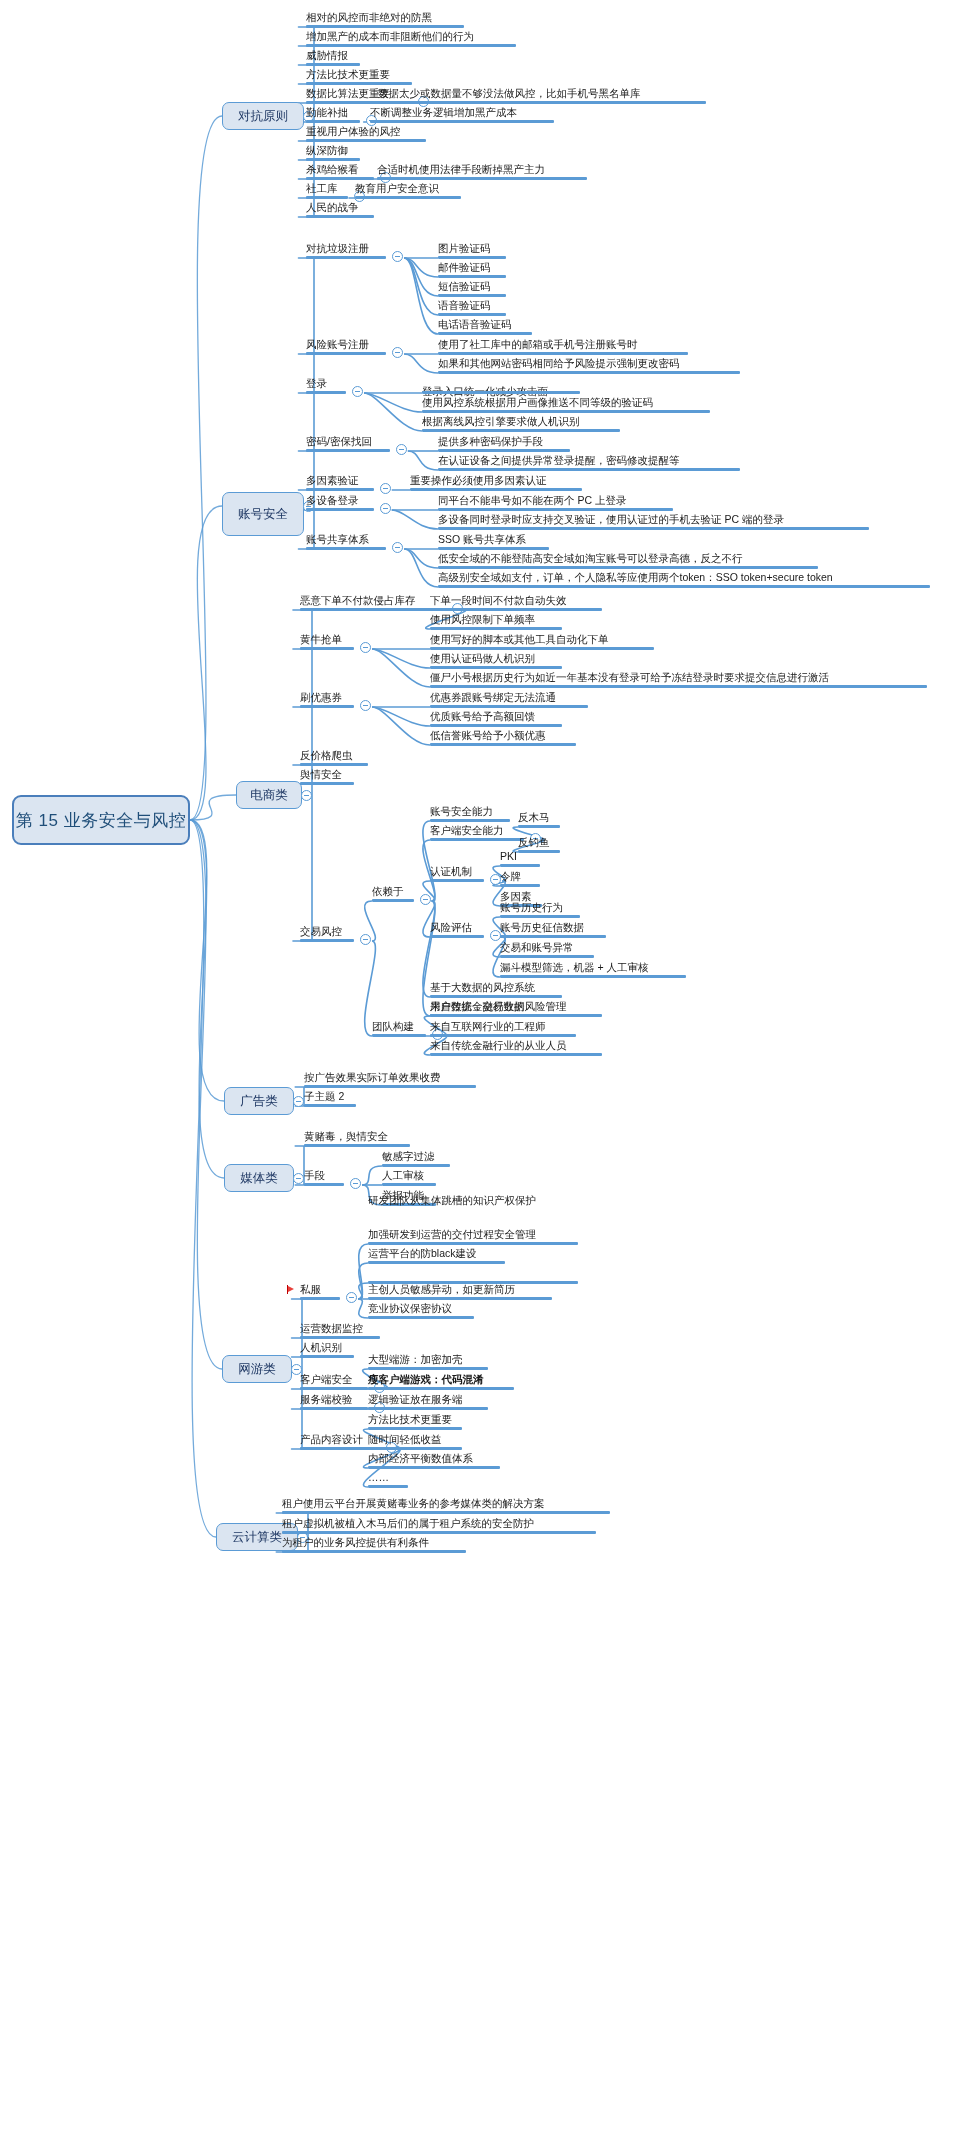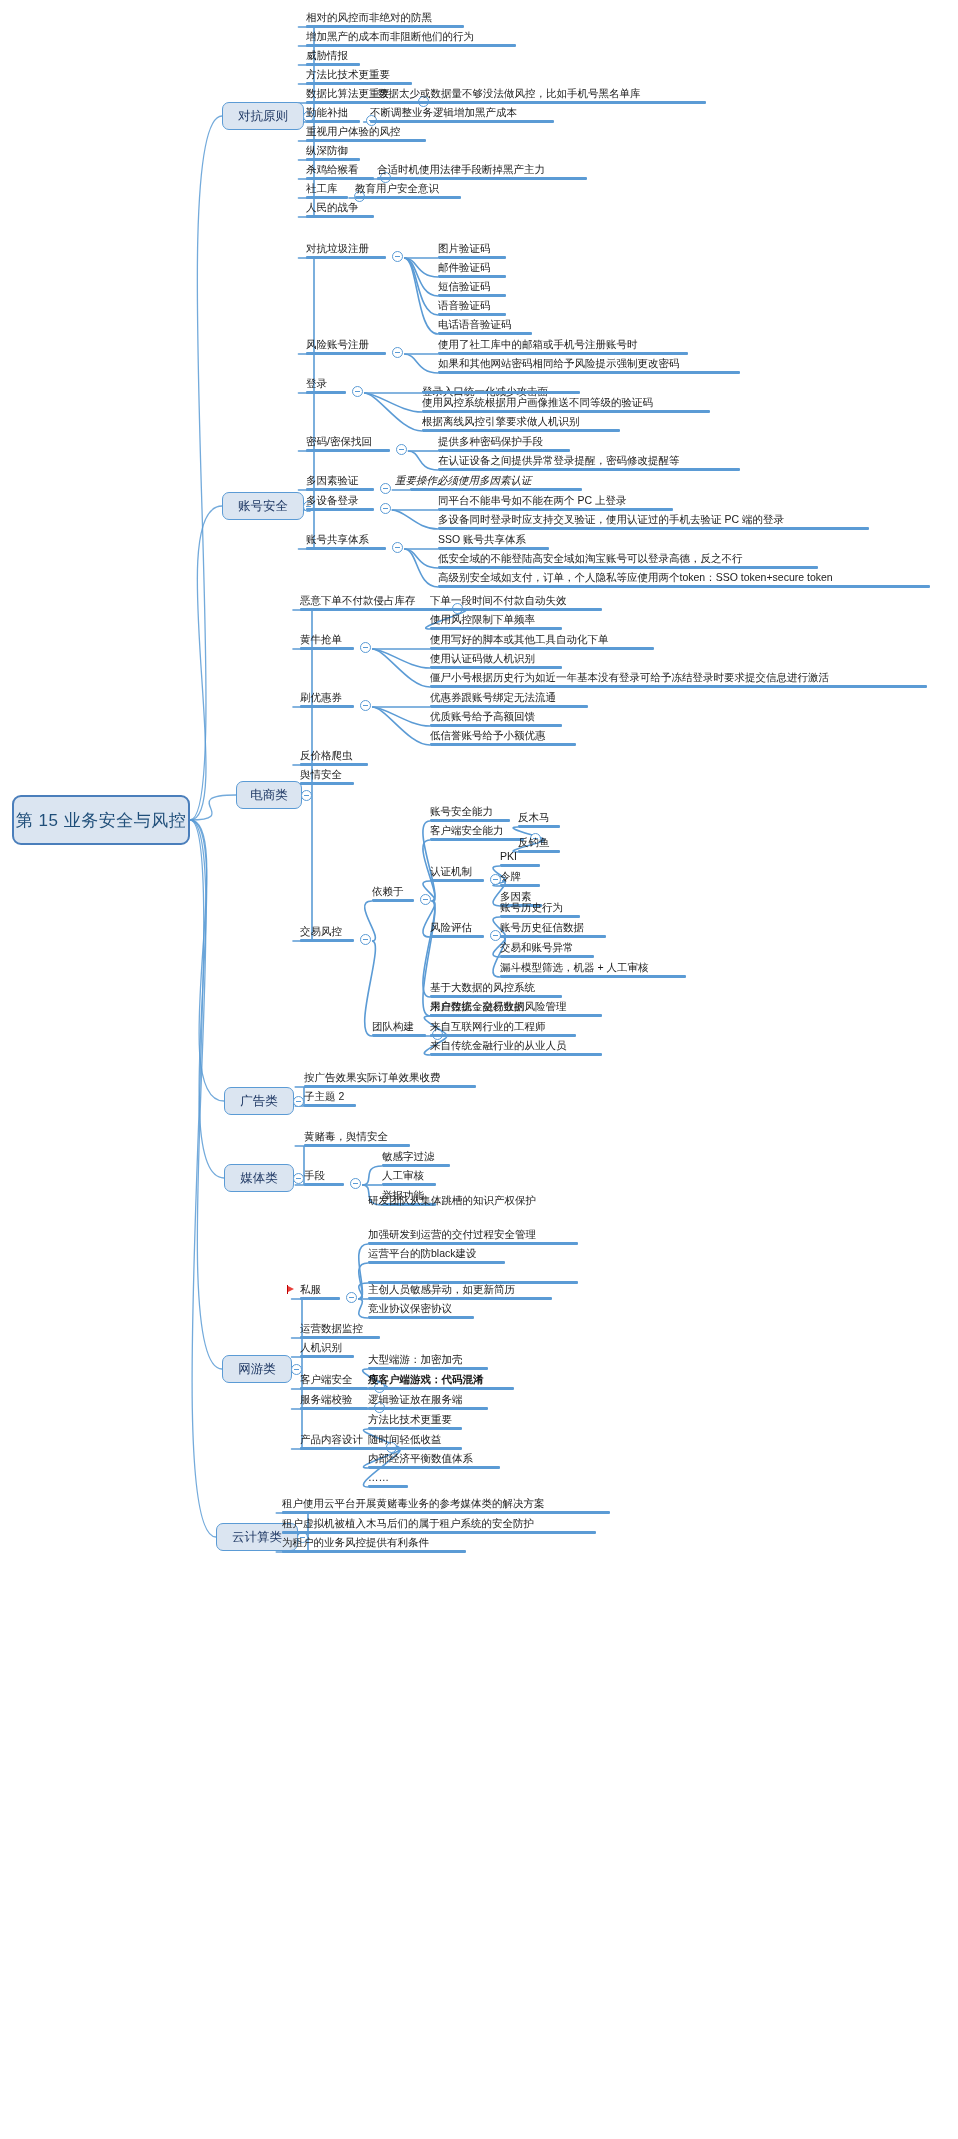--- a/index.html
+++ b/index.html
@@ -263,21 +263,21 @@
       <div class="toggle" style="left: 379.72px; top: 172px;"></div>
       <div class="node" style="left: 377px; top: 163px;"><span class="txt">合适时机使用法律手段断掉黑产主力</span></div>
       <div class="ul" style="left: 377px; top: 177px; width: 210.32px;"></div>
       <div class="node" style="left: 306px; top: 182px;"><span class="txt">社工库</span></div>
       <div class="ul" style="left: 306px; top: 196px; width: 41.68px;"></div>
       <div class="toggle" style="left: 353.68px; top: 191px;"></div>
       <div class="node" style="left: 355px; top: 182px;"><span class="txt">教育用户安全意识</span></div>
       <div class="ul" style="left: 355px; top: 196px; width: 106.16px;"></div>
       <div class="node" style="left: 306px; top: 201px;"><span class="txt">人民的战争</span></div>
       <div class="ul" style="left: 306px; top: 215px; width: 67.72px;"></div>
-      <div class="l1-node" style="left: 222px; top: 492px; min-width: 82px; height: 28px; width: 82px;">
+      <div class="l1-node" style="left: 222px; top: 492px; min-width: 82px; height: 44px; width: 82px;">
         <span>账号安全</span>
       </div>
       <div class="toggle" style="left: 303px; top: 500.5px;"></div>
       <div class="node" style="left: 306px; top: 242px;"><span class="txt">对抗垃圾注册</span></div>
       <div class="ul" style="left: 306px; top: 256px; width: 80.12px;"></div>
       <div class="toggle" style="left: 392.12px; top: 251px;"></div>
       <div class="node" style="left: 438px; top: 242px;"><span class="txt">图片验证码</span></div>
       <div class="ul" style="left: 438px; top: 256px; width: 67.72px;"></div>
       <div class="node" style="left: 438px; top: 261px;"><span class="txt">邮件验证码</span></div>
       <div class="ul" style="left: 438px; top: 275px; width: 67.72px;"></div>
@@ -306,21 +306,21 @@
       <div class="node" style="left: 306px; top: 435px;"><span class="txt">密码/密保找回</span></div>
       <div class="ul" style="left: 306px; top: 449px; width: 83.84px;"></div>
       <div class="toggle" style="left: 395.84px; top: 444px;"></div>
       <div class="node" style="left: 438px; top: 435px;"><span class="txt">提供多种密码保护手段</span></div>
       <div class="ul" style="left: 438px; top: 449px; width: 132.2px;"></div>
       <div class="node" style="left: 438px; top: 454px;"><span class="txt">在认证设备之间提供异常登录提醒，密码修改提醒等</span></div>
       <div class="ul" style="left: 438px; top: 468px; width: 302.08px;"></div>
       <div class="node" style="left: 306px; top: 474px;"><span class="txt">多因素验证</span></div>
       <div class="ul" style="left: 306px; top: 488px; width: 67.72px;"></div>
       <div class="toggle" style="left: 379.72px; top: 483px;"></div>
-      <div class="node" style="left: 395px; top: 474px; font-style: italic;"><span class="txt">重要操作必须使用多因素认证</span></div>
+      <div class="node" style="left: 410px; top: 474px;"><span class="txt">重要操作必须使用多因素认证</span></div>
       <div class="ul" style="left: 410px; top: 488px; width: 171.88px;"></div>
       <div class="node" style="left: 306px; top: 494px;"><span class="txt">多设备登录</span></div>
       <div class="ul" style="left: 306px; top: 508px; width: 67.72px;"></div>
       <div class="toggle" style="left: 379.72px; top: 503px;"></div>
       <div class="node" style="left: 438px; top: 494px;"><span class="txt">同平台不能串号如不能在两个 PC 上登录</span></div>
       <div class="ul" style="left: 438px; top: 508px; width: 235.12px;"></div>
       <div class="node" style="left: 438px; top: 513px;"><span class="txt">多设备同时登录时应支持交叉验证，使用认证过的手机去验证 PC 端的登录</span></div>
       <div class="ul" style="left: 438px; top: 527px; width: 431.04px;"></div>
       <div class="node" style="left: 306px; top: 533px;"><span class="txt">账号共享体系</span></div>
       <div class="ul" style="left: 306px; top: 547px; width: 80.12px;"></div>

